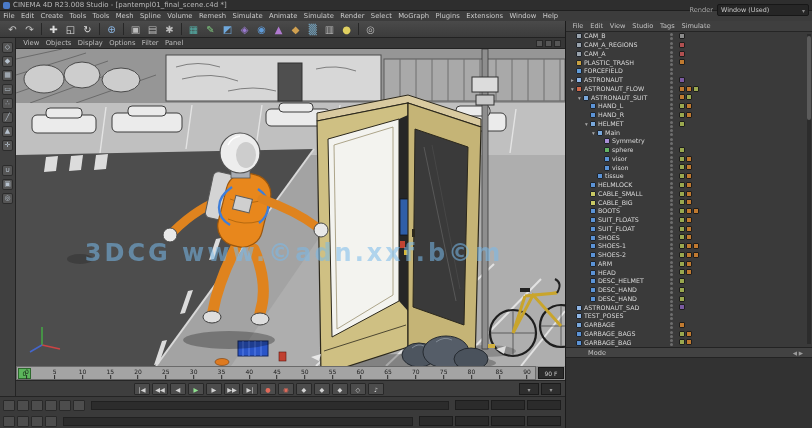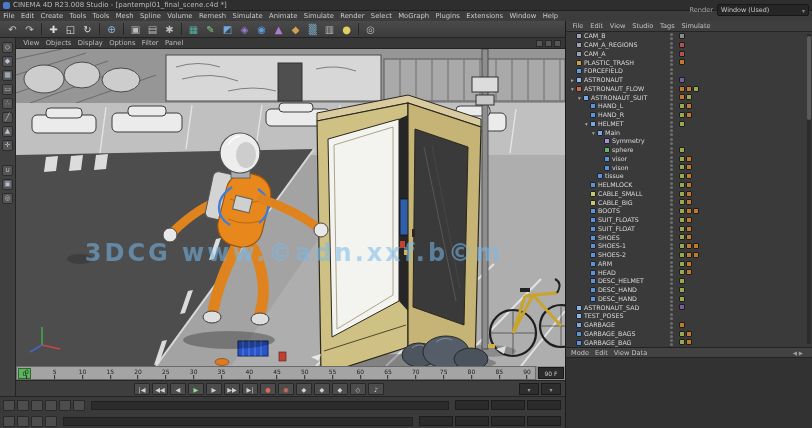--- a/index.html
+++ b/index.html
@@ -59,21 +59,21 @@
   .om-row .arrow { width:7px; flex:none; font-size:5.5px; color:#a8a8a8; text-align:center; line-height:8px; }
   .obj-icon { width:6px; height:6px; border-radius:1px; flex:none; margin-right:2px; border:0.5px solid #20242a; }
   .obj-name { font-size:6.3px; color:#dadada; white-space:nowrap; line-height:8px; }
   .dots { position:absolute; left:104px; top:1px; display:flex; flex-direction:column; gap:1px; }
   .dot { width:3px; height:3px; border-radius:50%; background:#6e6e6e; }
   .tags { position:absolute; left:113px; top:1.2px; display:flex; gap:1px; }
   .tag { width:6px; height:6px; border-radius:1px; border:0.5px solid #1d1d1d; }
   .om-scroll { position:absolute; right:1px; top:13px; width:4px; height:310px; background:#2c2c2c; }
   .om-thumb { position:absolute; top:2px; left:0; width:4px; height:84px; background:#5b5b5b; border-radius:2px; }
   .am-header { position:absolute; left:0; top:326px; width:247px; height:11px; background:#424242;
-               border-top:1px solid #232323; border-bottom:1px solid #232323; display:flex; gap:6px; padding-left:5px; }
+               border-top:1px solid #232323; border-bottom:1px solid #232323; display:flex; gap:18px; padding-left:22px;flex-direction:column; }
   .am-header .menu-item { font-size:6.6px; line-height:10px; color:#c2c2c2; padding:0; }
   .am-arrows { margin-left:auto; padding-right:5px; font-size:5.5px; line-height:10px; color:#9a9a9a; }
   .am-body { position:absolute; left:0; top:337px; width:247px; height:70px; background:#323232; }
 
   
   .timeline { position:absolute; left:16px; top:366px; width:549px; height:14px; background:#8e8e8e; }
   .ruler { position:absolute; left:0; top:0; width:520px; height:14px; background:#a4a4a4; border:1px solid #6a6a6a; }
   .tick { position:absolute; top:1px; transform:translateX(-50%); text-align:center; }
   .tick b { display:block; font-weight:normal; font-size:6px; line-height:7px; color:#1d1d1d; }
   .tick i { display:block; width:1px; height:4px; background:#2b2b2b; margin:0 auto; }

